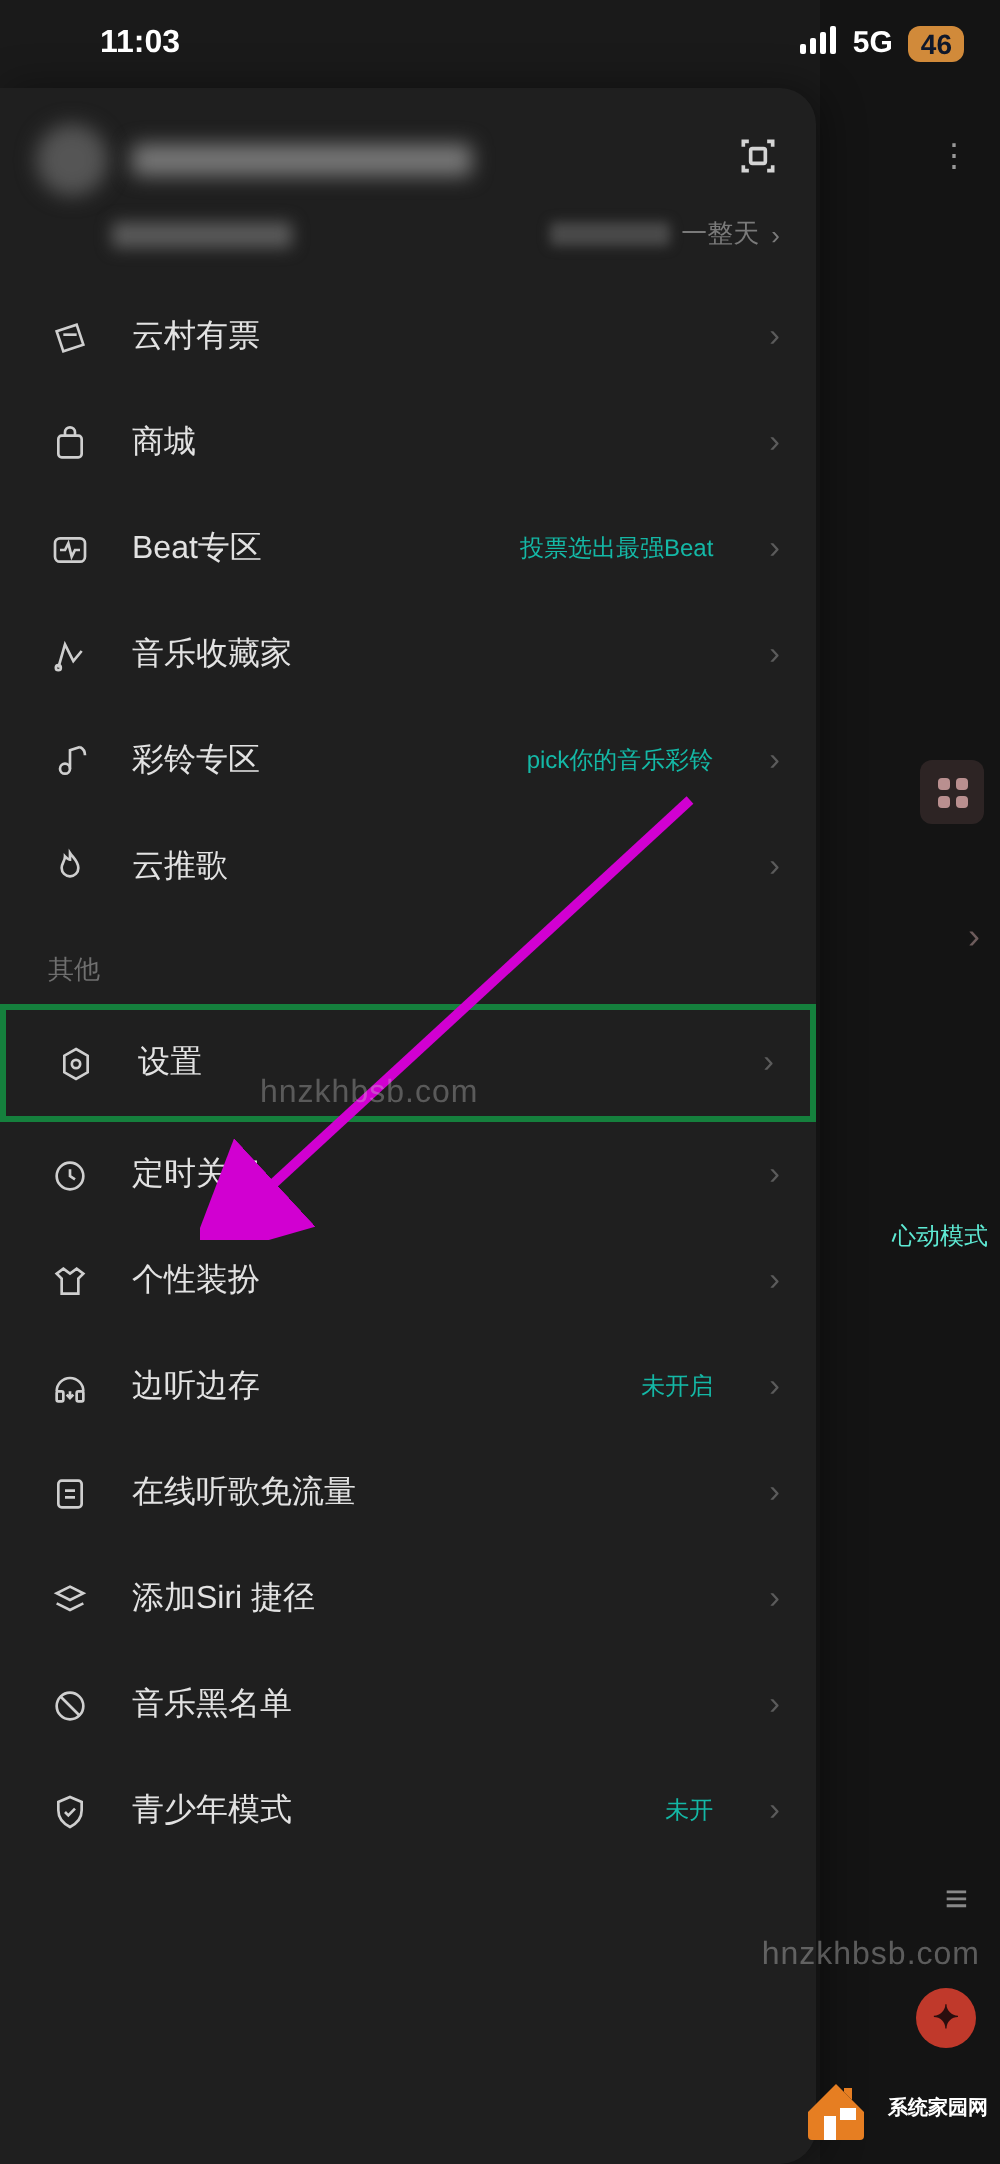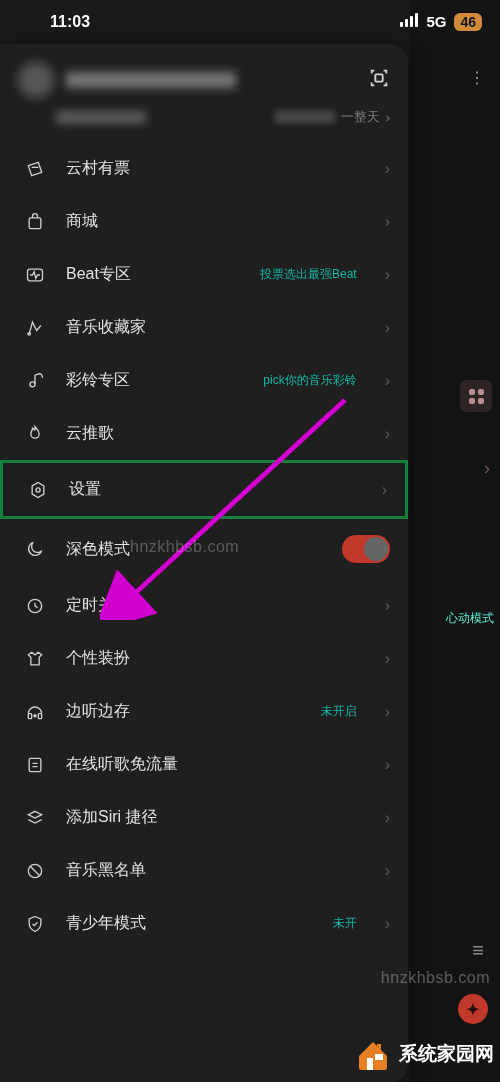--- a/index.html
+++ b/index.html
@@ -113,21 +113,21 @@
   .arrow-svg{position:absolute;z-index:8;pointer-events:none;}
 
   
   .wm{position:absolute;color:rgba(200,200,200,.35);font-size:16px;z-index:9;pointer-events:none;letter-spacing:.5px;}
   .wm1{left:130px;top:538px;}
   .wm2{right:10px;bottom:95px;color:rgba(200,200,200,.4);}
 
   
   .logo{
     position:absolute;right:6px;bottom:8px;z-index:10;
-    display:flex;align-items:center;gap:6px;color:#fff;font-size:19px;font-weight:700;
+    display:flex;align-items:center;gap:6px;color:#fff;font-size:10px;font-weight:700;
   }
   .house{width:40px;height:40px;}
 </style>
 </head>
 <body>
 
 <div class="underlay">
   <div class="kebab-bg">⋮</div>
   <div class="grid-btn">
     <div class="dots">
@@ -234,41 +234,31 @@
   <div class="row no-hint">
     <span class="ico">
         <svg viewBox="0 0 24 24" fill="none" stroke="currentColor" stroke-width="1.6">
           <path d="M12 3c2 3 5 5 5 9a5 5 0 01-10 0c0-3 2-4 2-7 1 1 2 2 3 2 0-2 0-3 0-4z"></path>
         </svg>
       </span>
     <span>云推歌</span>
     <span class="chev">›</span>
   </div>
 
+  <div class="section-label">其他</div>
 
   <div class="row no-hint highlight">
     <span class="ico">
         <svg viewBox="0 0 24 24" fill="none" stroke="currentColor" stroke-width="1.6">
           <path d="M12 3l7 4v10l-7 4-7-4V7z"></path>
           <circle cx="12" cy="12" r="2.5"></circle>
         </svg>
       </span>
     <span>设置</span>
     <span class="chev">›</span>
-  </div>
-  <div class="row">
-    <span class="ico">
-        <svg viewBox="0 0 24 24" fill="none" stroke="currentColor" stroke-width="1.6">
-          <path d="M20 14A8 8 0 1110 4a6 6 0 0010 10z"></path>
-        </svg>
-      </span>
-    <span>深色模式</span>
-    <span class="toggle">
-        <span class="knob"></span>
-      </span>
   </div>
   <div class="row no-hint">
     <span class="ico">
         <svg viewBox="0 0 24 24" fill="none" stroke="currentColor" stroke-width="1.6">
           <circle cx="12" cy="12" r="8"></circle>
           <path d="M12 8v4l3 2"></path>
         </svg>
       </span>
     <span>定时关闭</span>
     <span class="chev">›</span>

